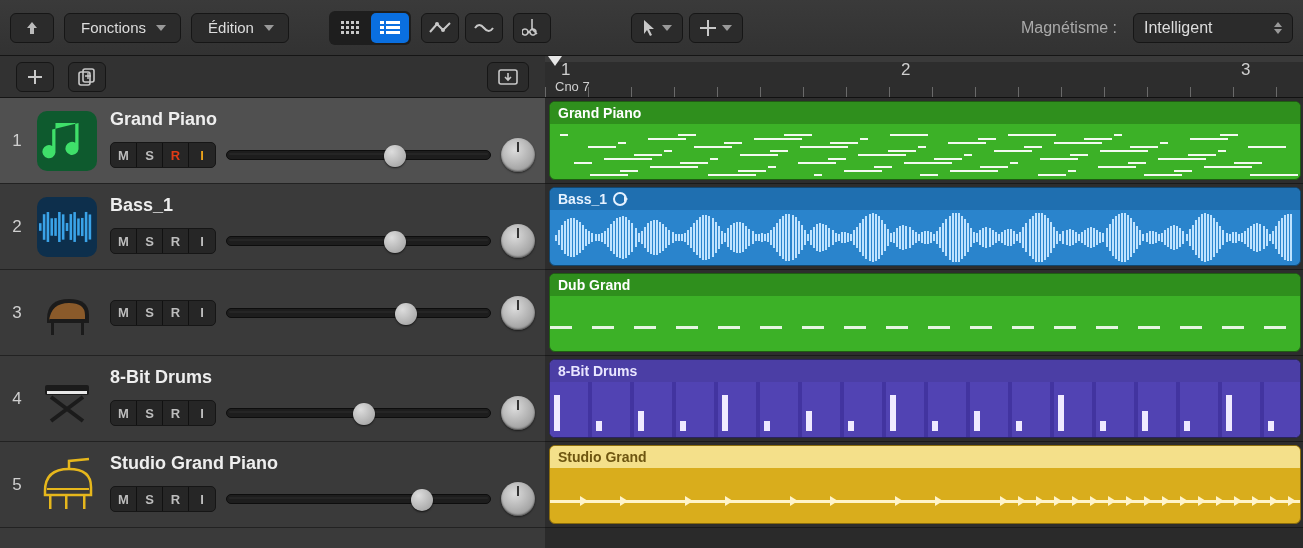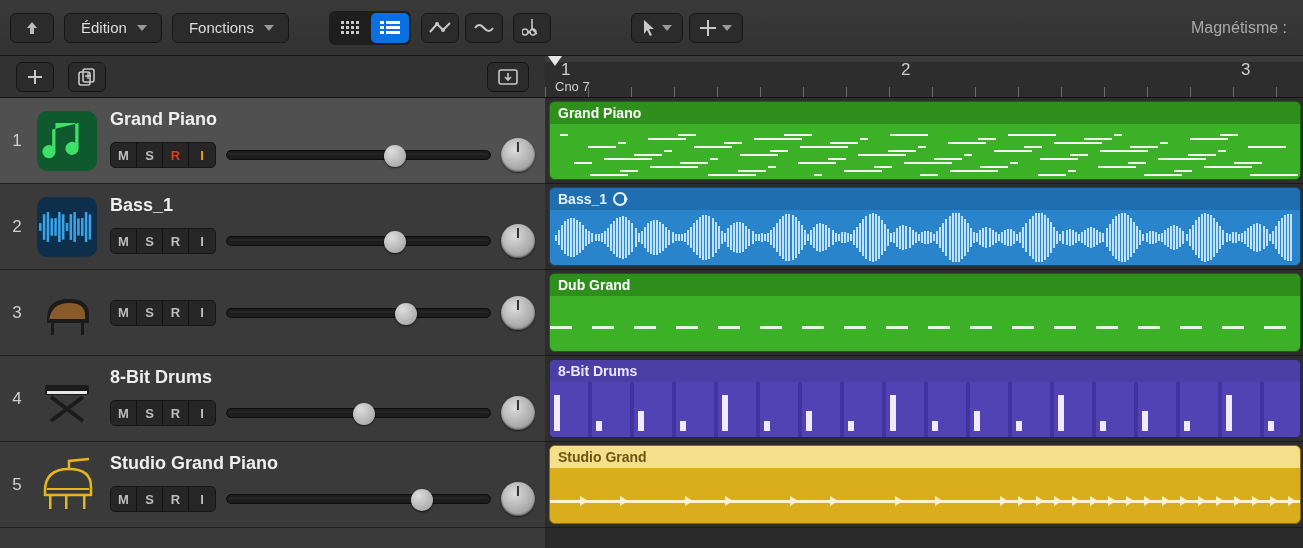--- a/index.html
+++ b/index.html
@@ -199,25 +199,25 @@
 <body>
 
 <div class="toolbar">
   <div class="tbtn" style="width:44px;">
     <svg width="18" height="18" viewBox="0 0 18 18">
         <path d="M9 3 L4 9 H7 V15 H11 V9 H14 Z" fill="#bbb"></path>
       </svg>
   </div>
 
   <div class="menu-btn">
+    <span>Fonctions</span>
+    <span class="chev"></span>
+  </div>
+  <div class="menu-btn">
     <span>Édition</span>
-    <span class="chev"></span>
-  </div>
-  <div class="menu-btn">
-    <span>Fonctions</span>
     <span class="chev"></span>
   </div>
 
   <div class="spacer-flex"></div>
 
   <div class="tbgroup seg">
     <div class="tbtn">
       <svg width="18" height="14" viewBox="0 0 18 14">
         <g fill="#c8c8c8">
             <rect width="3" height="3"></rect>
@@ -281,20 +281,27 @@
     </div>
     <div class="tbtn" style="padding:0 10px;">
       <svg width="16" height="16" viewBox="0 0 16 16">
           <path d="M8 0 V16 M0 8 H16" stroke="#c8c8c8" stroke-width="2"></path>
         </svg>
       <span class="chev" style="margin-left:6px;"></span>
     </div>
   </div>
 
   <span class="mag-label">Magnétisme :</span>
+  <div class="mag-select">
+    <span>Intelligent</span>
+    <span class="updown">
+        <span class="u"></span>
+        <span class="d"></span>
+      </span>
+  </div>
 </div>
 
 <div class="main">
 
   <div class="track-panel">
     <div class="subbar">
       <div class="tbtn" style="width:38px;">
         <svg width="16" height="16" viewBox="0 0 16 16">
             <path d="M8 1 V15 M1 8 H15" stroke="#c8c8c8" stroke-width="2"></path>
           </svg>

